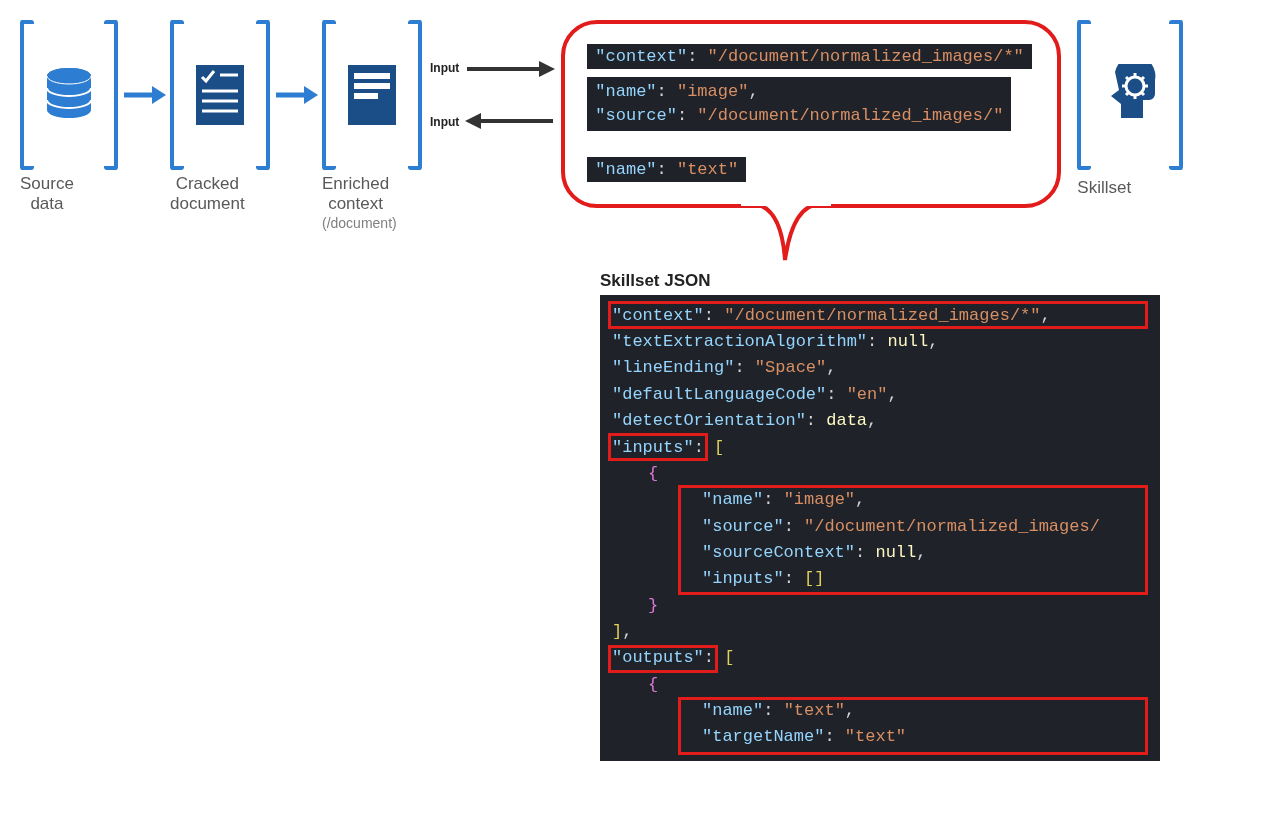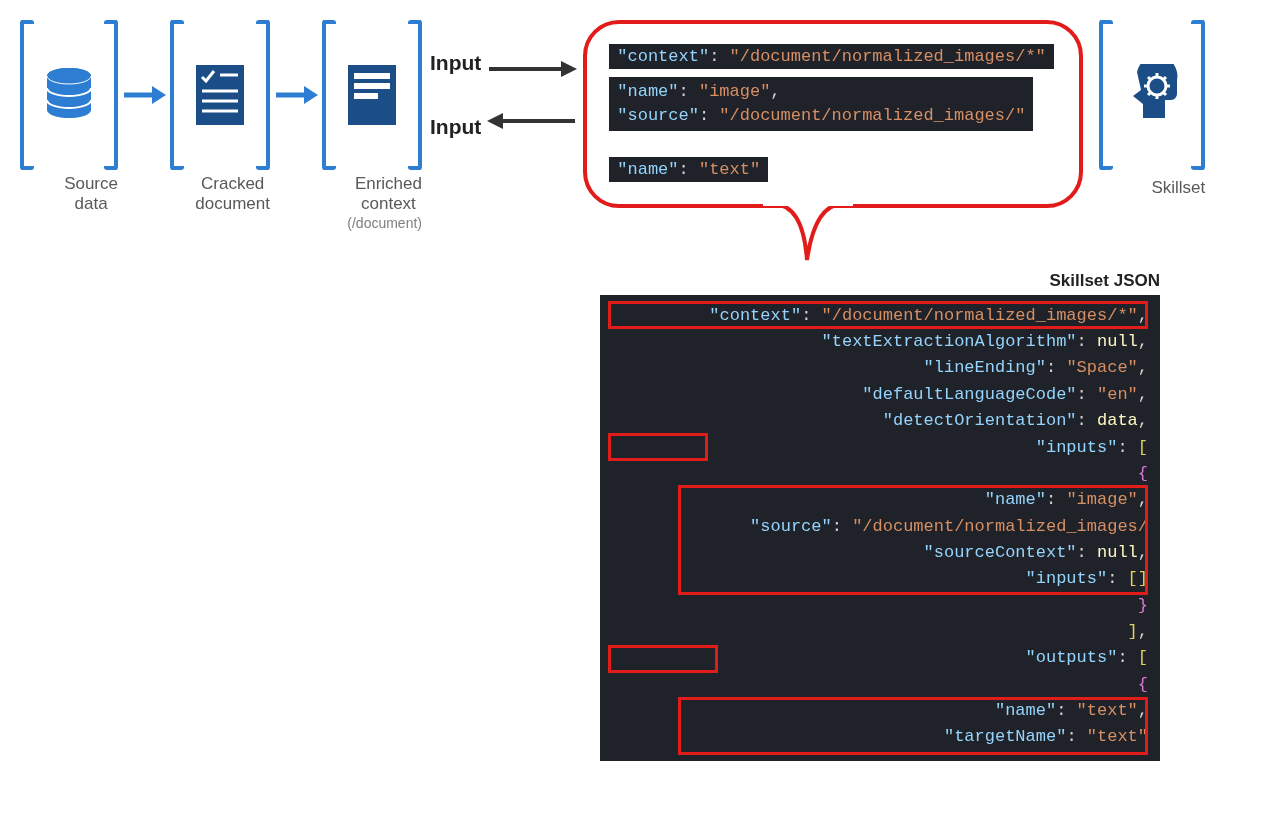--- a/index.html
+++ b/index.html
@@ -12,21 +12,21 @@
   }
   .top-row {
     display: flex;
     align-items: flex-start;
     gap: 0;
     position: relative;
     margin-bottom: 40px;
   }
   .bracket-group {
     display: flex;
-    align-items: flex-end;
+    align-items: flex-start;
     flex-direction: column;
     text-align: center;
   }
   .bracket-box {
     display: flex;
     align-items: center;
     height: 150px;
   }
   .bracket-left, .bracket-right {
     width: 14px;
@@ -59,21 +59,21 @@
   }
   .arrow svg { display: block; }
   .io-labels {
     display: flex;
     flex-direction: column;
     justify-content: center;
     gap: 40px;
     height: 150px;
     font-weight: bold;
     color: #222;
-    font-size: 21px;
+    font-size: 12px;
     padding-right: 6px;
   }
   .io-arrows {
     display: flex;
     flex-direction: column;
     justify-content: center;
     gap: 28px;
     height: 150px;
     margin-right: 6px;
   }
@@ -105,21 +105,20 @@
   }
   .tok-key { color: #95d4fc; }
   .tok-str { color: #d88f63; }
   .tok-null { color: #fef9c3; }
   .tok-punc { color: #d4d4d4; }
   .tok-brace { color: #dc78d6; }
   .tok-brack { color: #e0d25a; }
   .json-section {
     margin-left: 580px;
     width: 560px;
-    text-align: right;
   }
   .json-title {
     font-weight: bold;
     font-size: 17px;
     margin-bottom: 4px;
     color: #222;
   }
   .json-body {
     background: #1f2229;
     font-family: Consolas, "Courier New", monospace;

